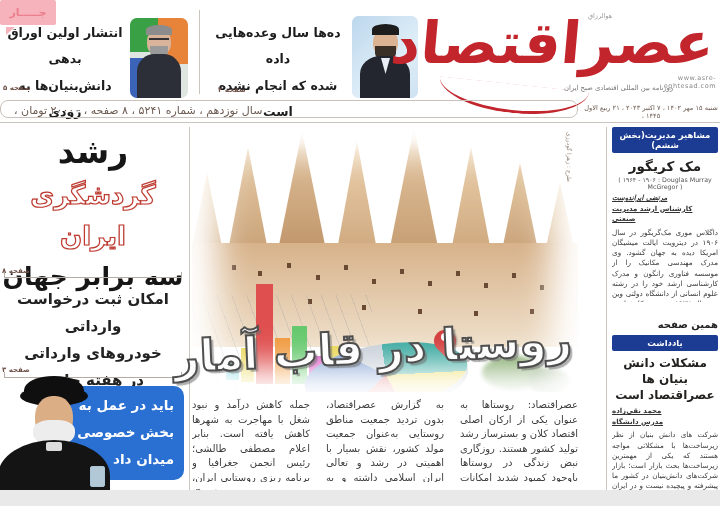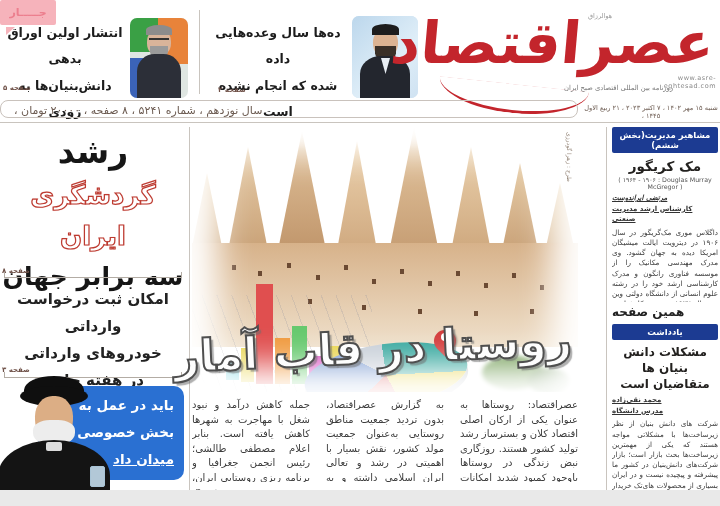--- a/index.html
+++ b/index.html
@@ -13,21 +13,21 @@
   .hrule::before{left:0}.hrule::after{right:0}
   .pagelabel{position:absolute;font-size:7px;font-weight:bold;color:#6f5148;}
   .teaser-line{font-size:12.5px;font-weight:bold;color:#1c1c1c;line-height:2.1;text-align:center;}
   .photo{position:absolute;border-radius:7px;overflow:hidden;}
   .banner{background:#1c3b92;color:#fff;font-size:8.5px;font-weight:bold;text-align:center;
           padding:3px 2px;border-radius:2px;margin:0 0 4px 0;}
   .rc-title{font-size:13.5px;font-weight:bold;color:#23211f;text-align:center;line-height:1.35;}
   .rc-sub{font-size:6.3px;color:#555;text-align:center;direction:ltr;margin-top:1px;}
   .rc-author{font-size:7px;font-weight:bold;color:#333;text-decoration:underline;text-align:left;line-height:1.5;}
   .rc-body{font-size:7.2px;line-height:1.42;color:#3c3c3c;text-align:justify;overflow:hidden;margin-top:3px;}
-  .rc-foot{font-size:12px;font-weight:bold;color:#222;text-align:left;margin-top:3px;}
+  .rc-foot{font-size:10px;font-weight:bold;color:#222;text-align:right;margin-top:17px;}
   .story-col{width:118px;font-size:10px;line-height:1.45;color:#3c3c3c;text-align:justify;
              height:84px;overflow:hidden;}
   .cone{position:absolute;clip-path:polygon(50% 0%,92% 100%,8% 100%);}
   .fade{position:absolute;pointer-events:none;}
 </style>
 </head>
 <body>
 
 <div class="page">
 
@@ -102,21 +102,21 @@
     <div style="font-size:15px;font-weight:bold;color:#222;line-height:1.8;">در هفته جاری</div>
   </div>
   <div class="pagelabel" style="left:2px;top:366px;">صفحه ۳</div>
   <div class="hrule" style="left:4px;top:372px;width:178px;"></div>
 
   <div class="abs" style="left:0;top:382px;width:186px;height:116px;">
     <div class="abs" style="left:38px;top:4px;width:146px;height:94px;background:#2a70d2;border-radius:10px;
                 padding:6px 10px 0 4px;box-sizing:border-box;text-align:right;">
       <div style="color:#fff;font-weight:bold;font-size:13.5px;line-height:2.0;">باید در عمل به</div>
       <div style="color:#fff;font-weight:bold;font-size:13.5px;line-height:2.0;">بخش خصوصی</div>
-      <div style="color:#fff;font-weight:bold;font-size:13.5px;line-height:2.0;text-decoration:underline;">میدان داد</div>
+      <div style="color:#fff;font-weight:bold;font-size:13.5px;line-height:2.0;">میدان داد</div>
     </div>
     <div class="abs" style="left:-2px;top:-8px;width:112px;height:122px;">
       <div class="abs" style="left:26px;top:2px;width:60px;height:28px;background:#0f0f0f;border-radius:50% 50% 45% 45%;"></div>
       <div class="abs" style="left:22px;top:12px;width:68px;height:20px;background:#0f0f0f;border-radius:50%;"></div>
       <div class="abs" style="left:37px;top:22px;width:38px;height:44px;background:#dcae85;border-radius:46%;"></div>
       <div class="abs" style="left:35px;top:46px;width:42px;height:26px;background:#ededed;border-radius:40% 40% 50% 50%;"></div>
       <div class="abs" style="left:0;top:66px;width:112px;height:56px;background:#141414;border-radius:55% 55% 0 0/70% 70% 0 0;"></div>
       <div class="abs" style="left:48px;top:68px;width:16px;height:9px;background:#dcdcdc;border-radius:2px;"></div>
       <div class="abs" style="left:92px;top:92px;width:13px;height:19px;background:rgba(195,219,236,.9);border:1px solid #a9c4d6;border-radius:2px;"></div>
     </div>
@@ -184,21 +184,21 @@
       <div class="rc-sub">( ۱۹۶۴ - ۱۹۰۶ : Douglas Murray McGregor )</div>
       <div class="rc-author" style="margin-top:3px;font-style:italic;">مرتضی ایراندوست</div>
       <div class="rc-author">کارشناس ارشد مدیریت صنعتی</div>
       <div class="rc-body" style="max-height:74px;">داگلاس موری مک‌گریگور در سال ۱۹۰۶ در دیترویت ایالت میشیگان امریکا دیده به جهان گشود. وی مدرک مهندسی مکانیک را از موسسه فناوری رانگون و مدرک کارشناسی ارشد خود را در رشته علوم انسانی از دانشگاه دولتی وین در سال ۱۹۳۲ و سپس کارشناسی ارشد و دکترا روان شناسی را به ترتیب در سالهای ۱۹۳۳ و ۱۹۳۵ اخذ نمود...</div>
       <div class="rc-foot">همین صفحه</div>
     </div>
 
     <div style="margin-top:5px;">
       <div class="banner">یادداشت</div>
       <div class="rc-title" style="font-size:12px;">مشکلات دانش بنیان ها</div>
-      <div class="rc-title" style="font-size:12px;">متقاضیان است</div>
+      <div class="rc-title" style="font-size:12px;">عصراقتصاد است</div>
       <div class="rc-author" style="margin-top:3px;">محمد نقی‌زاده</div>
       <div class="rc-author">مدرس دانشگاه</div>
       <div class="rc-body" style="max-height:96px;">شرکت های دانش بنیان از نظر زیرساخت‌ها با مشکلاتی مواجه هستند که یکی از مهمترین زیرساخت‌ها بحث بازار است؛ بازار شرکت‌های دانش‌بنیان در کشور ما پیشرفته و پیچیده نیست و در ایران بسیاری از محصولات های‌تک خریدار ندارد. درآمد سرانه کشور ۴ هزار و ۵۰۰ دلار است و طبیعی است که قدرت و توان خرید بسیاری از کالاها از جمله محصولات های‌تک برای بخشی از مردم وجود نداشته و به دلیل گران‌بودن، مصرف‌کننده آن نیستند بنابراین باید همانند کشورهایی مانند چین و هند به سمت صادرات این محصولات حرکت کرد و در این مسیر کمک‌های دولتی به منظور کسب بازارهای صادراتی ضروری است...</div>
 
     </div>
 
   </div>
 
 </div>
 

